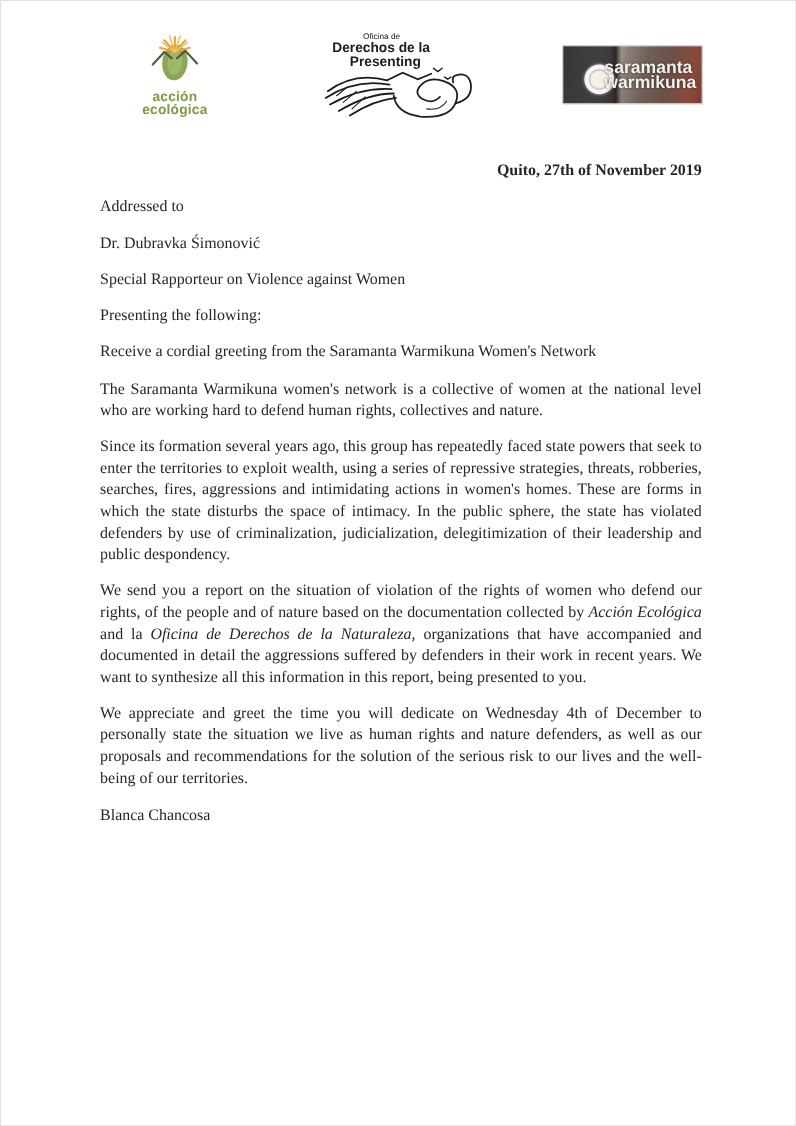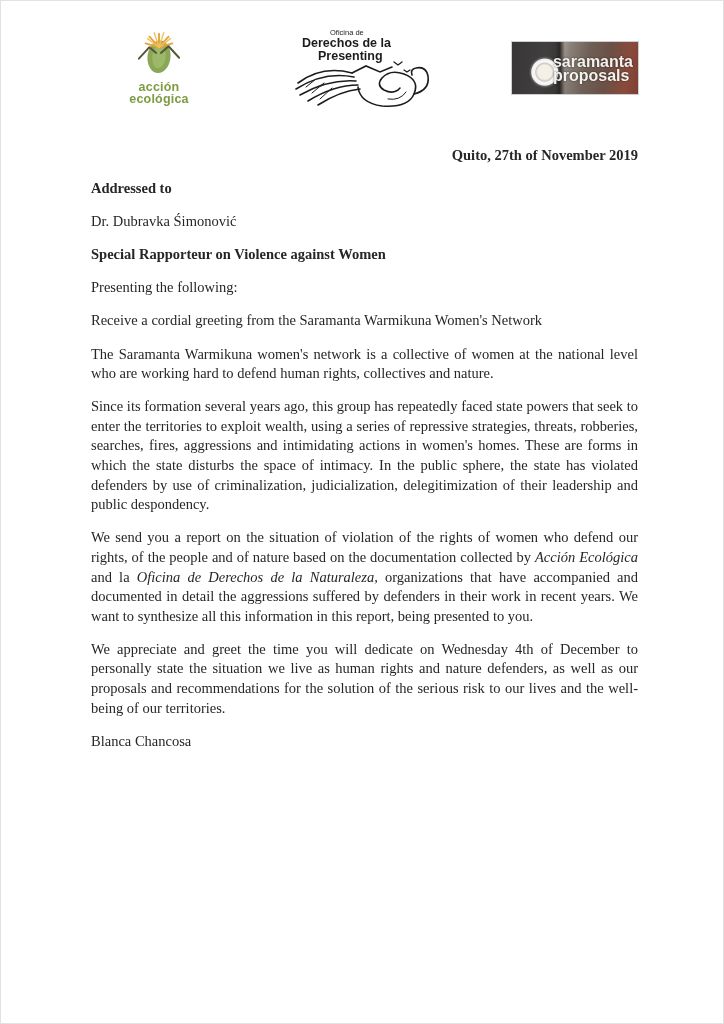--- a/index.html
+++ b/index.html
@@ -31,21 +31,21 @@
       linear-gradient(100deg, #8f8e8c 0%, #cdc9c1 26%, #8a8078 44%, #6e6056 58%, #6b5047 74%, #8a4a3a 90%, #7a3f34 100%);
   }
   .logo-sw .txt{position:absolute;right:5px;top:13px;text-align:left;
     font-family:Liberation Sans, sans-serif;font-weight:bold;font-size:16px;
     color:#f4f2ee;line-height:13.5px;text-shadow:0 0 2px rgba(0,0,0,.65);}
 
   
   .content{position:absolute;left:90px;top:120px;width:547px;margin-top:25px;}
   .content p{margin:0 0 13.5px 0;font-size:14.5px;line-height:19.6px;}
   .date{font-weight:bold;text-align:right;}
-  .b{font-weight:bold;}
+  .b{font-weight:normal;}
   .just{text-align:justify;}
 </style>
 </head>
 <body>
 
 <div class="page">
 
   <div class="logo-accion">
     <svg width="46" height="50" viewBox="0 0 48 52">
       <ellipse cx="24" cy="31" rx="12" ry="17" fill="#8aa757" transform="rotate(6 24 31)"></ellipse>
@@ -92,21 +92,21 @@
         <path d="M94,40 Q106,42 112,33" stroke-width="1"></path>
         <path d="M100,3 l4,3 4,-3" stroke-width="1.3"></path>
         <path d="M110,11 l3,2 3,-2" stroke-width="1.3"></path>
       </g>
     </svg>
   </div>
 
   <div class="logo-sw">
     <div class="txt">
       <div>saramanta</div>
-      <div>proposals</div>
+      <div>warmikuna</div>
     </div>
   </div>
 
   <div class="content">
     <p class="date">Quito, 27th of November 2019</p>
     <p class="b">Addressed to</p>
     <p>Dr. Dubravka Śimonović</p>
     <p class="b">Special Rapporteur on Violence against Women</p>
     <p>Presenting the following:</p>
     <p>Receive a cordial greeting from the Saramanta Warmikuna Women's Network</p>

